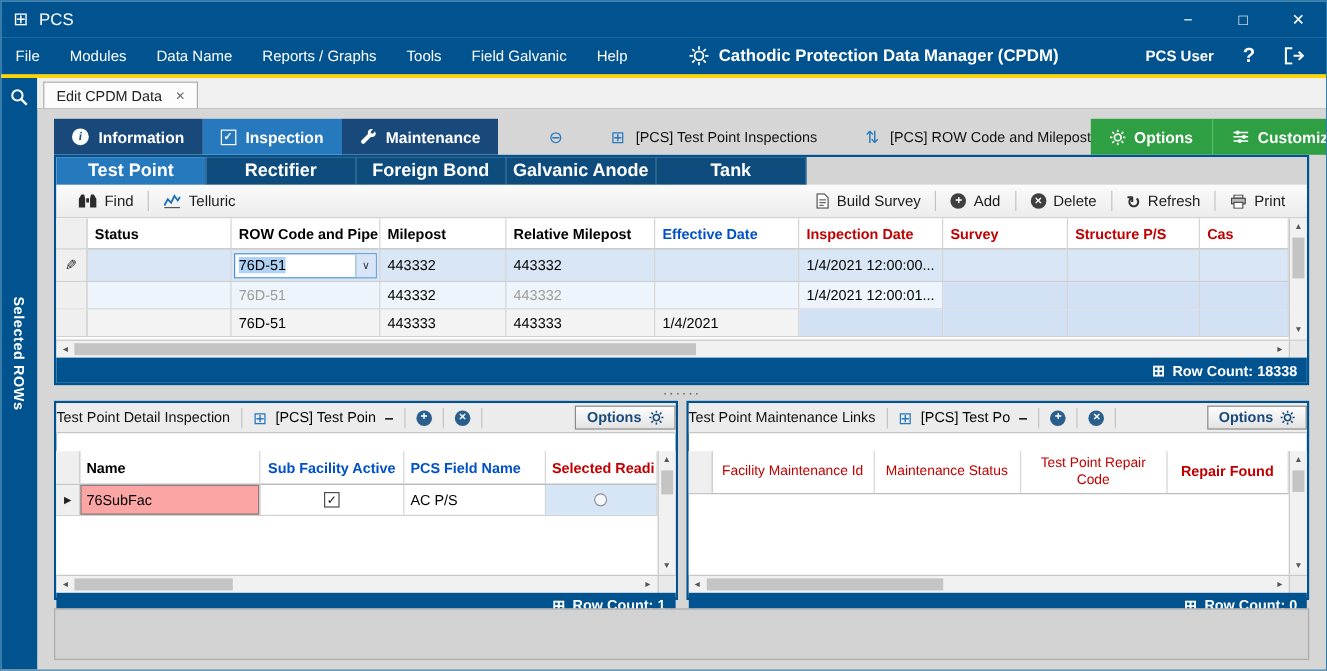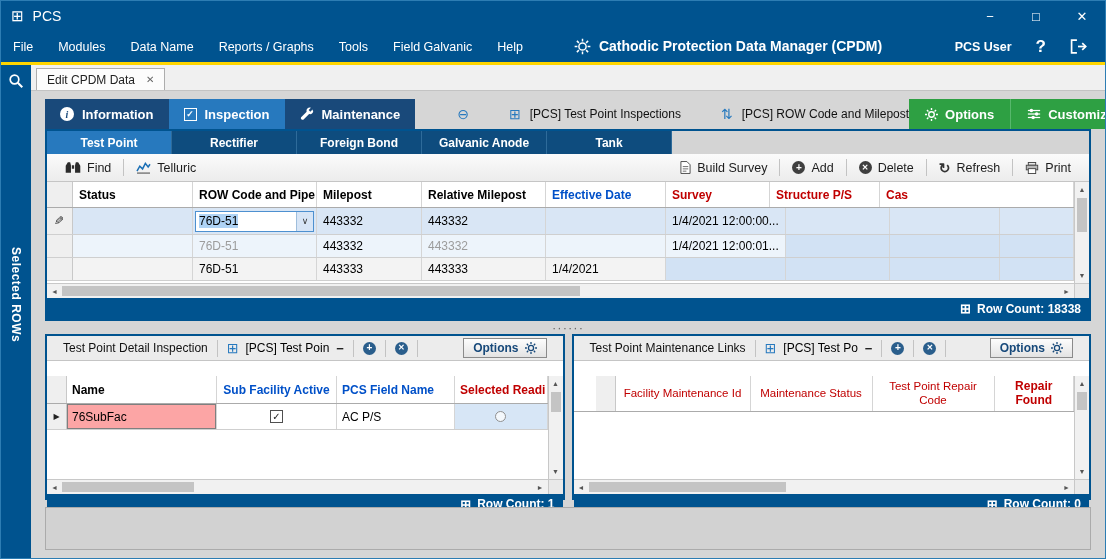--- a/index.html
+++ b/index.html
@@ -47,21 +47,21 @@
   .context { display:flex; align-items:center; gap:9px; margin-left:42px; font-size:12px; color:#111; white-space:nowrap; }
   .blue-glyph { color:#2779BE; font-size:14px; }
   .ctx-gap { width:22px; }
   .green-group { margin-left:auto; display:flex; }
   .green-btn { background:#2EA043; color:#fff; font-weight:bold; font-size:13px; display:flex; align-items:center; gap:7px; padding:0 16px; }
   .green-btn + .green-btn { border-left:1px solid #57B86C; }
 
   
   .main-panel { border:2px solid #00538F; background:#fff; display:flex; flex-direction:column; flex:none; }
   .entity-tabs { height:23px; display:flex; background:#D4D4D4; flex:none; }
-  .entity-tab { width:125px; display:flex; align-items:center; justify-content:center; background:#0E4C7E; color:#fff; font-size:12px; font-weight:bold; border-right:1px solid #2E6B9A; }
+  .entity-tab { width:125px; display:flex; align-items:center; justify-content:center; background:#0E4C7E; color:#fff; font-size:15px; font-weight:bold; border-right:1px solid #2E6B9A; }
   .entity-tab.active { background:#2779BE; }
 
   .toolbar { height:28px; background:linear-gradient(#FBFBFB,#ECECEC); border-bottom:1px solid #C5C5C5; display:flex; align-items:center; padding:0 8px; font-size:12.5px; color:#1c1c1c; flex:none; }
   .tb-btn { display:flex; align-items:center; gap:6px; padding:0 10px; height:100%; white-space:nowrap; }
   .vdiv { width:1px; height:17px; background:#C3C3C3; margin:0 2px; flex:none; }
   .tb-right { margin-left:auto; display:flex; align-items:center; height:100%; }
   .circ { width:13px; height:13px; border-radius:50%; background:#3F3F3F; color:#fff; display:flex; align-items:center; justify-content:center; font-size:10px; font-weight:bold; line-height:1; }
   .circ.small-x { font-size:8px; }
   .circ.navy { background:#2A5E8C; }
   .g-refresh { font-size:14px; font-weight:bold; color:#333; }
@@ -104,32 +104,32 @@
 
   .status-bar { height:21px; background:#00538F; color:#fff; display:flex; align-items:center; justify-content:flex-end; gap:6px; padding-right:8px; font-size:12px; font-weight:bold; flex:none; }
   .status-bar .blue-glyph { color:#fff; font-size:13px; }
 
   
   .splitter { height:13px; display:flex; align-items:center; justify-content:center; color:#666; font-size:13px; letter-spacing:1px; flex:none; line-height:6px; }
 
   
   .bottom-row { display:flex; gap:7px; height:166px; flex:none; }
   .sub-panel { flex:1; border:2px solid #00538F; background:#fff; display:flex; flex-direction:column; min-width:0; }
-  .sub-head { height:25px; background:#ECECEC; border-bottom:1px solid #C5C5C5; display:flex; align-items:center; padding:0 16px; font-size:12px; gap:7px; flex:none; white-space:nowrap; }
+  .sub-head { height:25px; background:#ECECEC; border-bottom:1px solid #C5C5C5; display:flex; align-items:center; padding:0 0; font-size:12px; gap:7px; flex:none; white-space:nowrap; }
   .sub-title { color:#111; }
   .grid-name { overflow:hidden; max-width:95px; }
   .minus-glyph { font-size:13px; color:#222; font-weight:bold; }
   .options-btn { margin-left:auto; display:flex; align-items:center; gap:6px; border:1px solid #8A8A8A; background:linear-gradient(#FDFDFD,#E3E3E3); padding:2px 9px; font-size:12px; font-weight:bold; color:#17497A; }
   .sub-zone { display:flex; flex:none; height:103px;margin-top:15px; }
   .sub-cols { flex:1; min-width:0; background:#fff; }
   .s-row { display:flex; border-bottom:1px solid #CFCFCF; }
   .s-head { height:28px; background:#fff; border-bottom:1px solid #ABABAB; }
   .s-cell { flex:none; display:flex; align-items:center; padding:0 5px; font-size:12px; border-right:1px solid #D5D5D5; overflow:hidden; white-space:nowrap; }
   .s-head .s-cell { font-weight:bold; }
-  .m-head { height:36px; background:#fff; border-bottom:1px solid #ABABAB;padding-left:22px; }
+  .m-head { height:36px; background:#fff; border-bottom:1px solid #ABABAB; }
   .m-head .s-cell { white-space:normal; text-align:center; justify-content:center; line-height:1.15; font-weight:normal; color:#C00000; font-size:11.5px; }
   .m-head .s-cell.bold { font-weight:bold; font-size:12px; }
   .srh { width:20px; flex:none; background:#EFEFEF; border-right:1px solid #C8C8C8; display:flex; align-items:center; justify-content:center; font-size:8px; color:#222; }
   .sc-name{width:150px}.sc-subfac{width:120px;justify-content:center}.sc-pcs{width:118px}.sc-selread{flex:1;min-width:0}
   .mc-fmid{width:135px}.mc-status{width:122px}.mc-repcode{width:122px}.mc-repfound{flex:1;min-width:0}
   .s-datarow { height:26px; }
   .cell-edit { background:#fca5a5; box-shadow:inset 0 0 0 1px #7F7F7F; }
   .checkbox { width:13px; height:13px; border:1px solid #4F4F4F; background:#fff; display:flex; align-items:center; justify-content:center; font-size:10px; color:#1a1a1a; margin:0 auto; }
   .cell-radio { background:#D7E6F6; justify-content:center; }
   .radio { width:11px; height:11px; border-radius:50%; border:1px solid #909090; background:#F4F8FC; }
@@ -324,20 +324,21 @@
           <div class="grid-zone">
             <div class="grid-cols">
 
               <div class="g-row g-head">
                 <div class="crh"></div>
                 <div class="g-cell c-series">Status</div>
                 <div class="g-cell c-rowcode">ROW Code and Pipe</div>
                 <div class="g-cell c-mile">Milepost</div>
                 <div class="g-cell c-relmile">Relative Milepost</div>
                 <div class="g-cell c-effdate hd-blue">Effective Date</div>
+                <div class="g-cell c-inspdate hd-red">Inspection Date</div>
                 <div class="g-cell c-survey hd-red">Survey</div>
                 <div class="g-cell c-structps hd-red">Structure P/S</div>
                 <div class="g-cell c-cas hd-red">Cas</div>
               </div>
 
               <div class="g-row row-sel">
                 <div class="crh">
                     <span class="pencil">✎</span>
                   </div>
                 <div class="g-cell c-series"></div>

